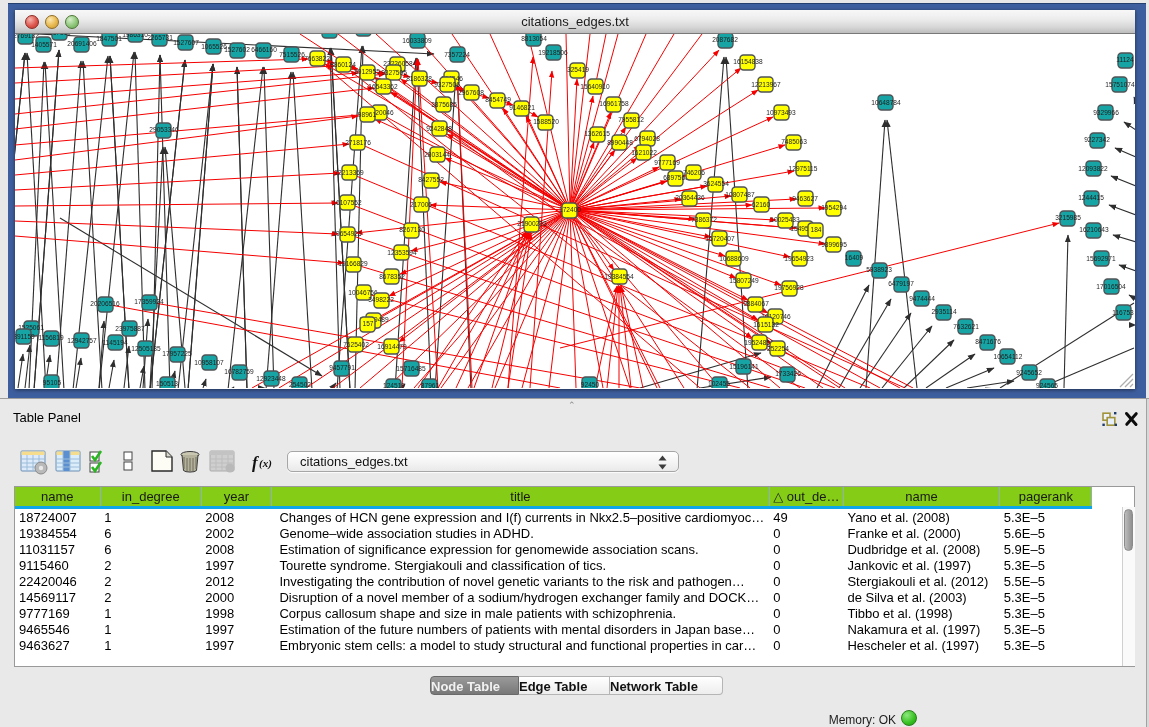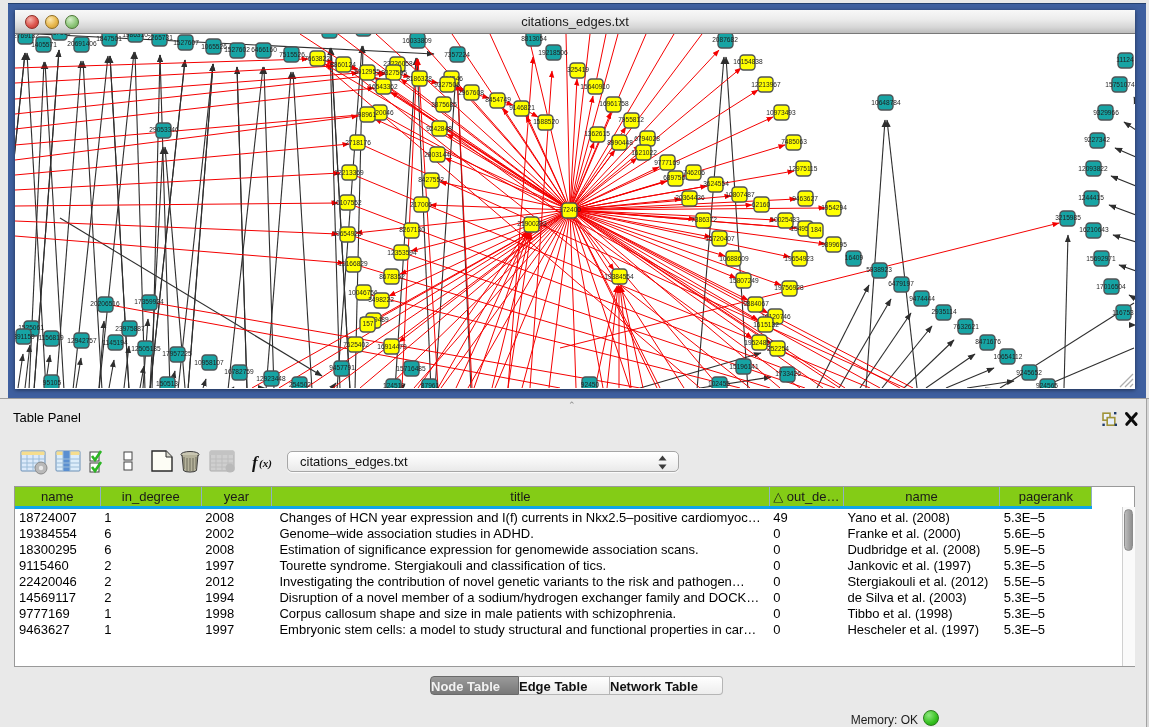--- a/index.html
+++ b/index.html
@@ -17,21 +17,21 @@
   #tablewrap{left:14px;top:87px;width:1121px;height:181px;background:#fff;border:1px solid #999;overflow:hidden;box-sizing:border-box;}
   table{border-collapse:collapse;font-size:13px;color:#000;table-layout:fixed;width:1106px;}
   th{background:#84cc16;border-right:1px solid #8fafc6;border-bottom:3px solid #0ea5e9;font-weight:normal;font-size:13px;height:19px;padding:0;color:#1a1a1a;}
   td{height:16px;padding:0 2px 0 4px;white-space:nowrap;overflow:hidden;font-size:13px;}
   td.c6{padding-left:4px;margin-left:40px;}
   td.c4{padding-left:8px;}
   #vsb{left:1122px;top:108px;width:12px;height:159px;background:#fafafa;border-left:1px solid #d0d0d0;}
   #vsbthumb{left:1124px;top:110px;width:9px;height:42px;background:linear-gradient(90deg,#bdbdbd,#8f8f8f);border-radius:5px;border:1px solid #8a8a8a;box-sizing:border-box;}
   #tabs{left:430px;top:277px;height:19px;}
   .seg{display:inline-block;height:19px;line-height:19px;font-size:13px;font-weight:bold;vertical-align:top;box-sizing:border-box;}
-  #status{left:0;top:305px;width:930px;height:24px;padding-left:22px;}
+  #status{left:0;top:305px;width:930px;height:24px;}
 </style>
 </head>
 <body>
 <div id="blueframe" class="abs">
   <div id="win" class="abs">
     <div id="titlebar" class="abs">
       <div class="tl" style="left:10px;background:radial-gradient(circle at 35% 30%,#f5b5ad,#de5850 55%,#bb342b);border:1px solid #8e2a22;"></div>
       <div class="tl" style="left:30px;background:radial-gradient(circle at 35% 30%,#fce8b0,#e8b84e 55%,#c6922f);border:1px solid #8f6c20;"></div>
       <div class="tl" style="left:50px;background:radial-gradient(circle at 35% 30%,#d5eeca,#8fc77b 55%,#68a352);border:1px solid #4c7635;"></div>
       <div id="wtitle">citations_edges.txt</div>
@@ -636,38 +636,38 @@
             <th>title</th>
             <th>△ out_de…</th>
             <th>name</th>
             <th>pagerank</th>
             <th style="background:#fff;border:0"></th>
           </tr>
       <tr>
             <td class="c1">18724007</td>
             <td class="c2">1</td>
             <td class="c3">2008</td>
-            <td class="c4">Changes of HCN year expression and I(f) currents in Nkx2.5–positive cardiomyoc…</td>
+            <td class="c4">Changes of HCN gene expression and I(f) currents in Nkx2.5–positive cardiomyoc…</td>
             <td class="c5">49</td>
             <td class="c6">Yano et al. (2008)</td>
             <td class="c7">5.3E–5</td>
             <td></td>
           </tr>
 <tr>
             <td class="c1">19384554</td>
             <td class="c2">6</td>
             <td class="c3">2002</td>
             <td class="c4">Genome–wide association studies in ADHD.</td>
             <td class="c5">0</td>
             <td class="c6">Franke et al. (2000)</td>
             <td class="c7">5.6E–5</td>
             <td></td>
           </tr>
 <tr>
-            <td class="c1">18300295</td>
+            <td class="c1">11031157</td>
             <td class="c2">6</td>
             <td class="c3">2008</td>
             <td class="c4">Estimation of significance expression for genomewide association scans.</td>
             <td class="c5">0</td>
             <td class="c6">Dudbridge et al. (2008)</td>
             <td class="c7">5.9E–5</td>
             <td></td>
           </tr>
 <tr>
             <td class="c1">9115460</td>
@@ -685,38 +685,48 @@
             <td class="c3">2012</td>
             <td class="c4">Investigating the contribution of novel genetic variants to the risk and pathogen…</td>
             <td class="c5">0</td>
             <td class="c6">Stergiakouli et al. (2012)</td>
             <td class="c7">5.5E–5</td>
             <td></td>
           </tr>
 <tr>
             <td class="c1">14569117</td>
             <td class="c2">2</td>
-            <td class="c3">1994</td>
+            <td class="c3">2000</td>
             <td class="c4">Disruption of a novel member of a sodium/hydrogen exchanger family and DOCK…</td>
             <td class="c5">0</td>
             <td class="c6">de Silva et al. (2003)</td>
             <td class="c7">5.3E–5</td>
             <td></td>
           </tr>
 <tr>
             <td class="c1">9777169</td>
             <td class="c2">1</td>
             <td class="c3">1998</td>
             <td class="c4">Corpus callosum shape and size in male patients with schizophrenia.</td>
             <td class="c5">0</td>
             <td class="c6">Tibbo et al. (1998)</td>
             <td class="c7">5.3E–5</td>
             <td></td>
           </tr>
 <tr>
+            <td class="c1">9465546</td>
+            <td class="c2">1</td>
+            <td class="c3">1997</td>
+            <td class="c4">Estimation of the future numbers of patients with mental disorders in Japan base…</td>
+            <td class="c5">0</td>
+            <td class="c6">Nakamura et al. (1997)</td>
+            <td class="c7">5.3E–5</td>
+            <td></td>
+          </tr>
+<tr>
             <td class="c1">9463627</td>
             <td class="c2">1</td>
             <td class="c3">1997</td>
             <td class="c4">Embryonic stem cells: a model to study structural and functional properties in car…</td>
             <td class="c5">0</td>
             <td class="c6">Hescheler et al. (1997)</td>
             <td class="c7">5.3E–5</td>
             <td></td>
           </tr>
     </tbody>

